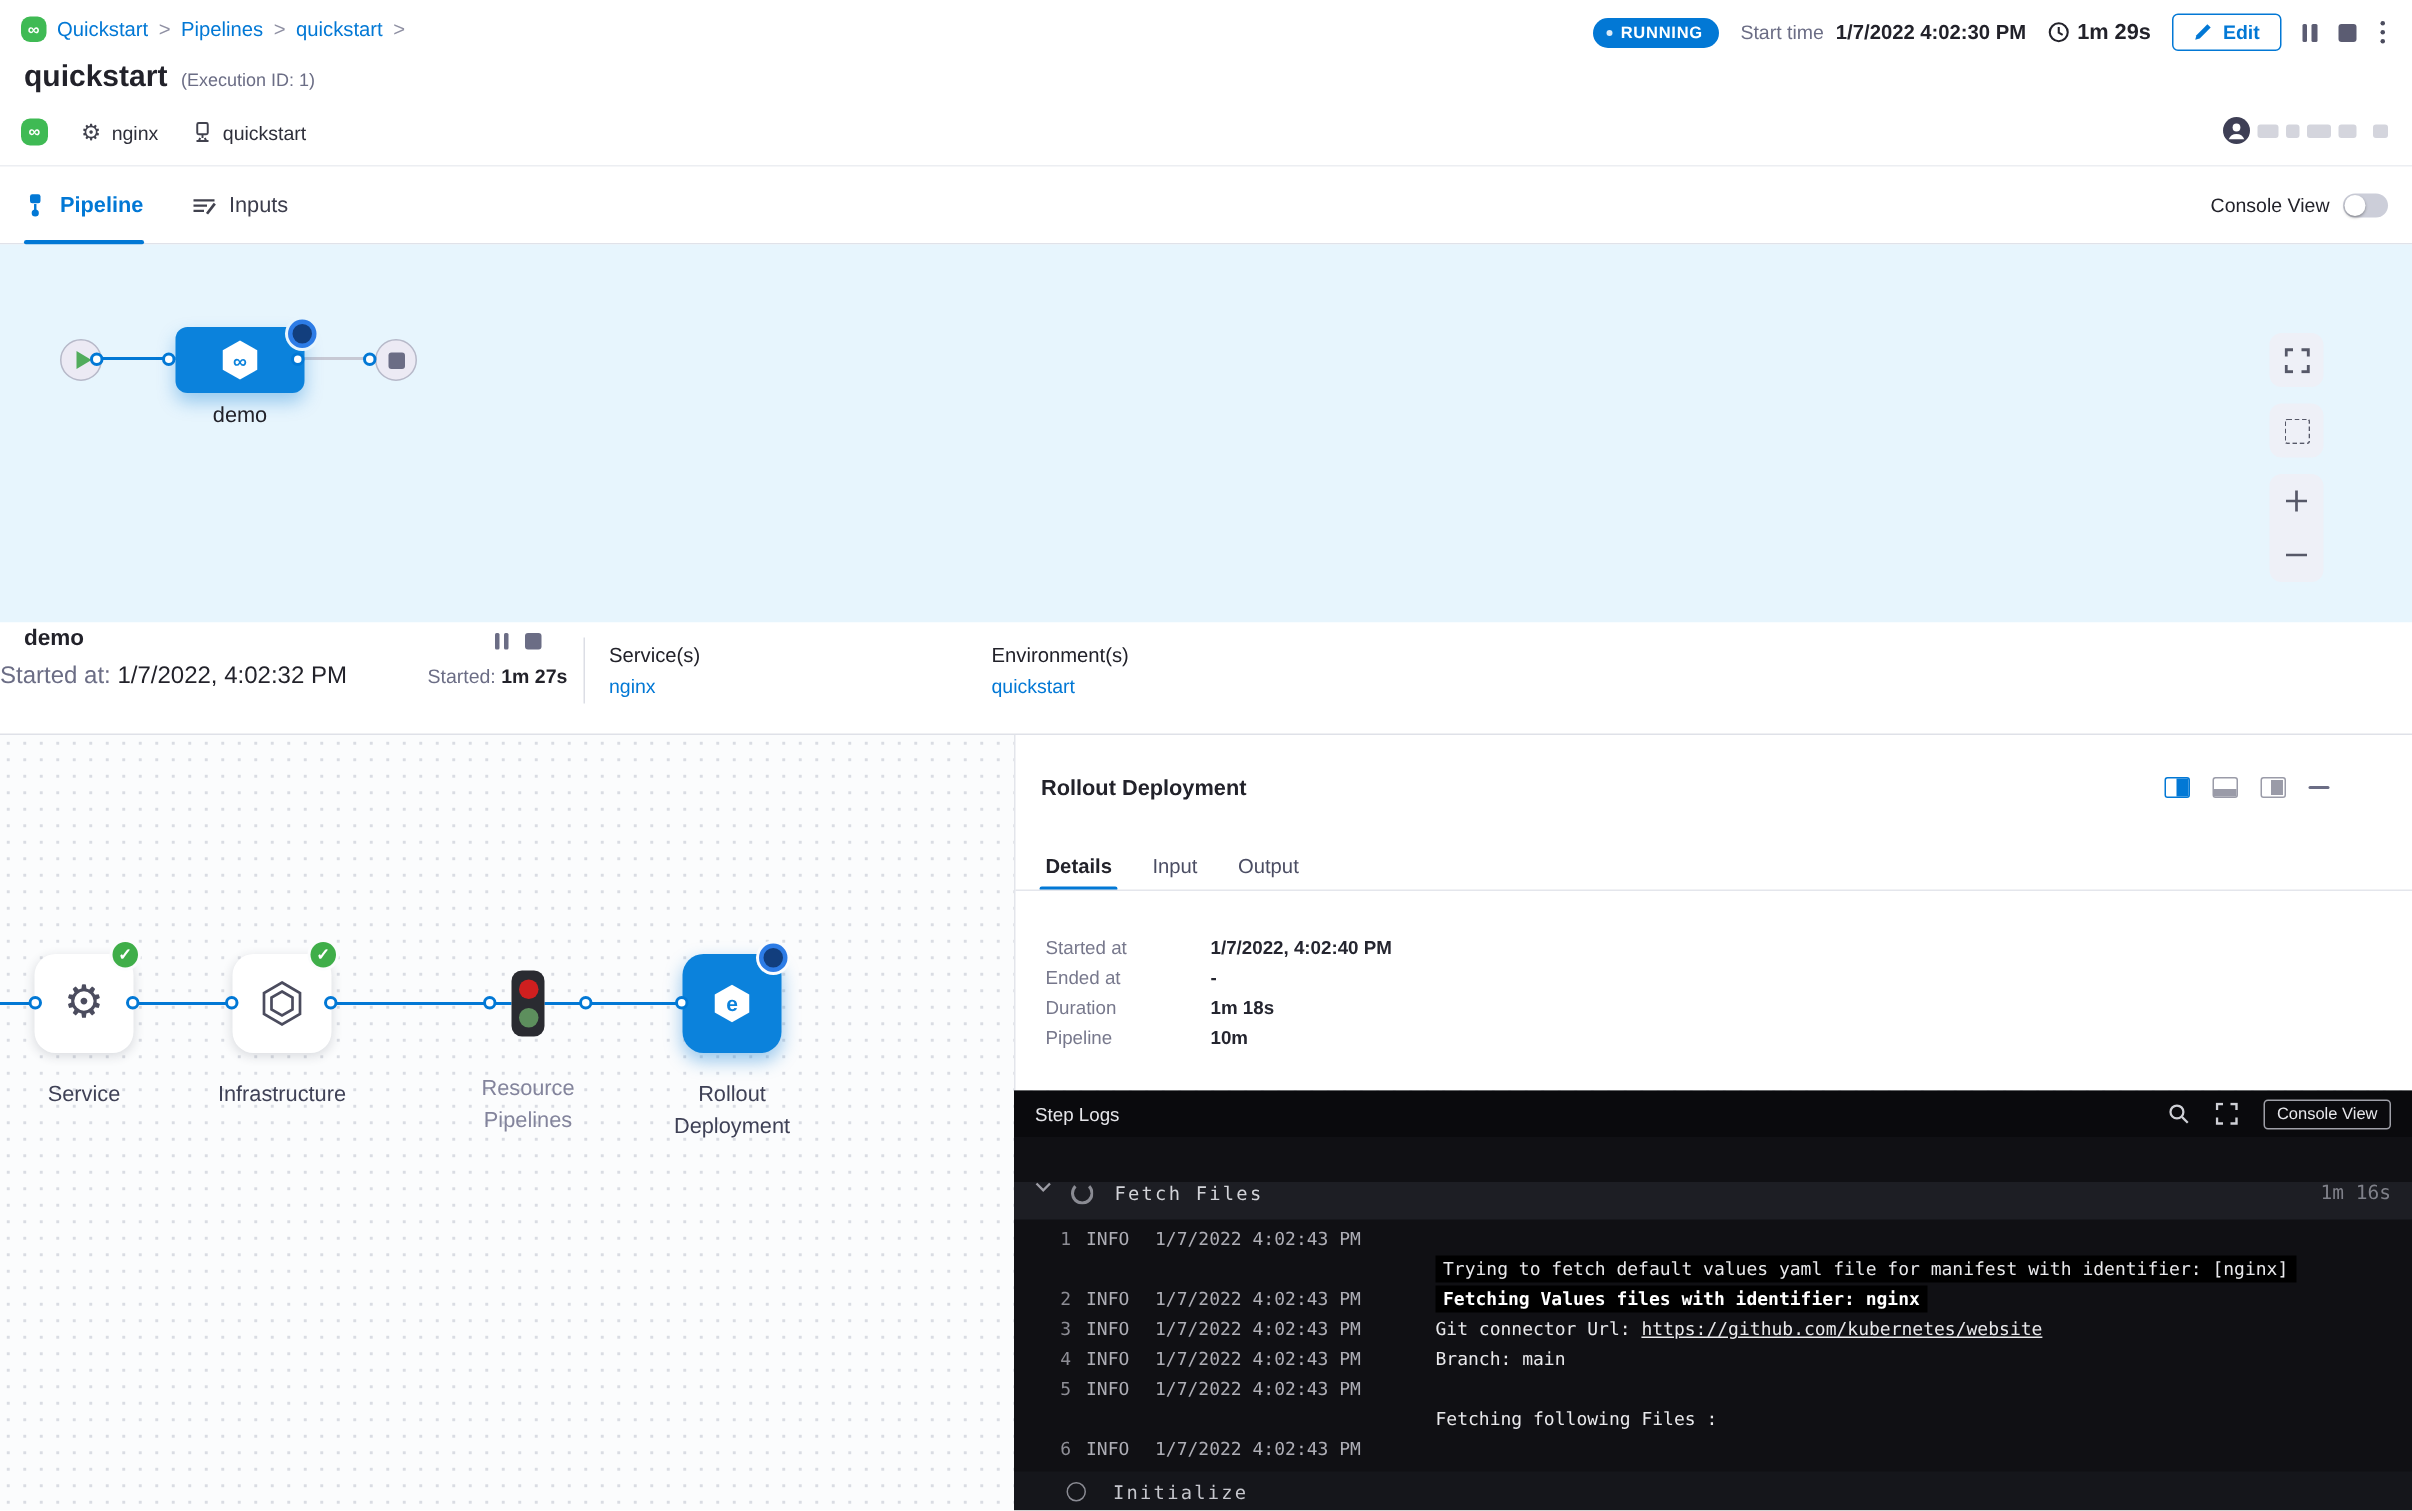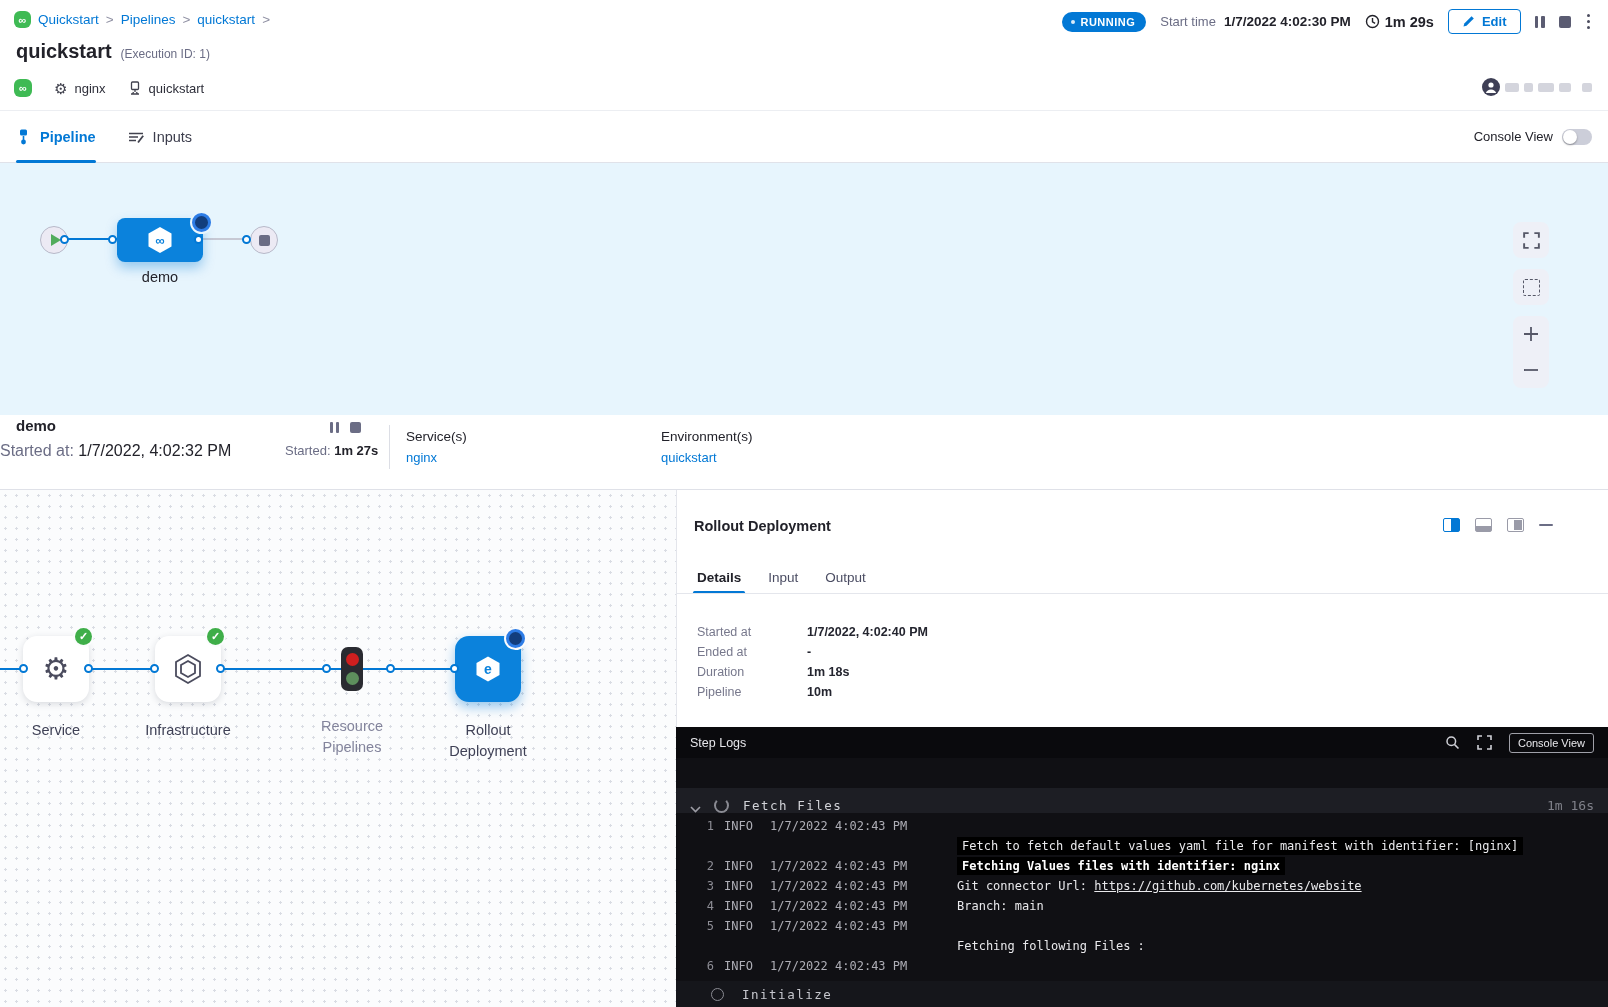--- a/index.html
+++ b/index.html
@@ -129,21 +129,21 @@
   .dp-label{width:110px;color:#77788c;}
   .dp-value{color:#24252f;font-weight:700;}
 
   
   .logpanel{left:676px;top:237px;width:932px;height:280px;background:#101014;overflow:hidden;}
   .lp-header{height:31px;background:#0a0a0d;display:flex;align-items:center;padding:0 14px;gap:17px;}
   .lp-title{font-size:12.5px;color:#e6e6ea;margin-right:auto;}
   .cv-btn{border:1px solid #9fa0a8;border-radius:3px;color:#e8e8ec;font-size:11px;padding:3px 8px;
           cursor:pointer;}
   .mono{font-family:"DejaVu Sans Mono",monospace;}
-  .section-row{margin-top:30px;height:25px;background:#1d1e24;display:flex;align-items:flex-end;
+  .section-row{margin-top:30px;height:25px;background:#1d1e24;display:flex;align-items:flex-start;
                padding:0 14px;cursor:pointer;}
   .spin{width:11px;height:11px;border:2px solid #8a8b93;border-top-color:transparent;border-radius:50%;
         margin-left:13px;box-sizing:content-box;}
   .sec-name{margin-left:14px;font-size:12.5px;letter-spacing:1.5px;color:#d2d3d8;}
   .sec-dur{margin-left:auto;font-size:13px;color:#7f8089;}
   .loglines{padding-top:3px;}
   .log-row{display:flex;height:20px;align-items:center;font-size:12px;padding-left:22px;}
   .ln{width:16px;text-align:right;color:#8d8d95;flex:none;}
   .lvl{width:36px;margin-left:10px;color:#aeaeb6;flex:none;}
   .ltime{width:187px;margin-left:10px;color:#aeaeb6;flex:none;}
@@ -441,21 +441,21 @@
         <div class="log-row">
           <span class="ln">1</span>
           <span class="lvl">INFO</span>
           <span class="ltime">1/7/2022 4:02:43 PM</span>
           <span class="lmsg"></span>
         </div>
         <div class="log-row">
           <span class="ln"></span>
           <span class="lvl"></span>
           <span class="ltime"></span>
-          <span class="lmsg hl">Fetch to fetch default values yaml file for manifest with identifier: [nginx]</span>
+          <span class="lmsg hl">Trying to fetch default values yaml file for manifest with identifier: [nginx]</span>
         </div>
         <div class="log-row">
           <span class="ln">2</span>
           <span class="lvl">INFO</span>
           <span class="ltime">1/7/2022 4:02:43 PM</span>
           <span class="lmsg hl b">Fetching Values files with identifier: nginx</span>
         </div>
         <div class="log-row">
           <span class="ln">3</span>
           <span class="lvl">INFO</span>

